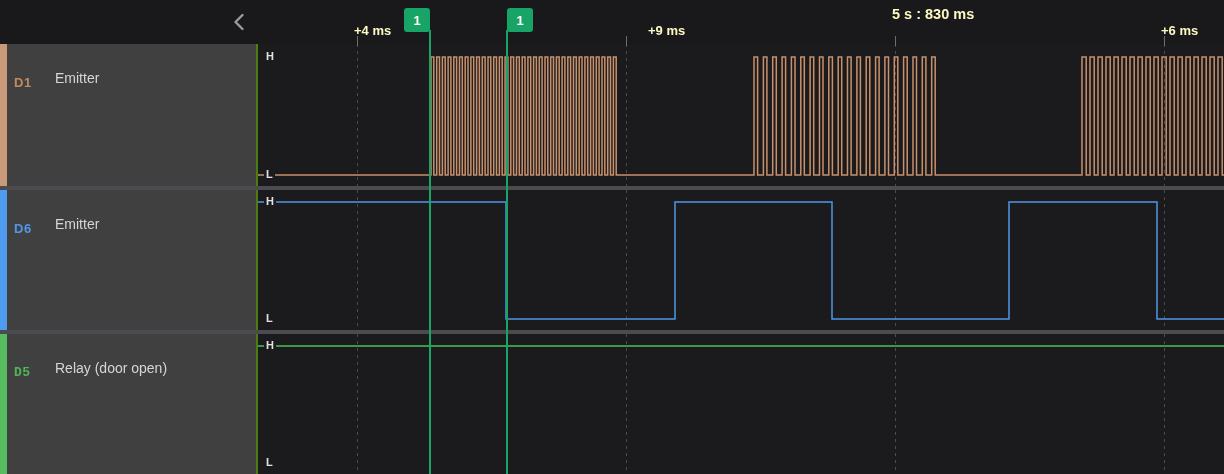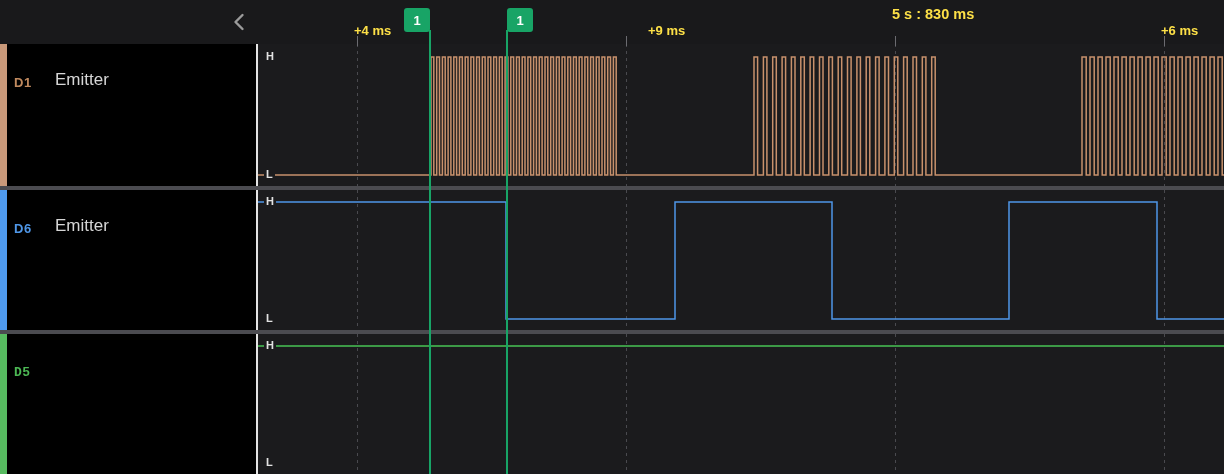--- a/index.html
+++ b/index.html
@@ -4,38 +4,38 @@
 <style>
   * { margin:0; padding:0; box-sizing:border-box; }
   html,body { width:1224px; height:474px; overflow:hidden; background:#111; }
   body { font-family:"Liberation Sans", sans-serif; }
   #stage { position:relative; width:1224px; height:474px; background:#1b1b1d; overflow:hidden; }
 
   
   #ruler { position:absolute; left:0; top:0; width:1224px; height:44px; background:#19191b; z-index:4; }
   .collapse-btn { position:absolute; left:226px; top:9px; width:26px; height:26px;
     background:transparent; border:none; cursor:pointer; display:flex; align-items:center; justify-content:center; }
-  .tick-label { position:absolute; color:#fde047; font-weight:bold; white-space:nowrap; }
+  .tick-label { position:absolute; color:#fef9c3; font-weight:bold; white-space:nowrap; }
   .tick-label.minor { top:23px; font-size:13px; }
   .tick-label.major { top:6px;  font-size:14.5px; }
   .tick-mark { position:absolute; top:36px; width:1px; height:10px; background:#6b6b70; }
 
   
   .marker-line { position:absolute; top:30px; width:2px; height:444px; z-index:6; }
   .marker-flag { position:absolute; top:8px; width:26px; height:24px; border:none; border-radius:3px;
     color:#fff; font-weight:bold; font-size:13px; font-family:"Liberation Sans",sans-serif;
     display:flex; align-items:center; justify-content:center; z-index:7; cursor:pointer; }
 
   
   .row { position:absolute; left:0; width:1224px; background:#1b1b1d; }
   .chan-label { position:absolute; left:0; top:0; width:258px; height:100%;
-    border-right:2px solid #e5e5e5; background:#000000; cursor:pointer; }
+    border-right:2px solid #4d7c0f; background:#404040; cursor:pointer; }
   .chan-bar { position:absolute; left:0; top:0; width:7px; height:100%; }
   .chan-id { position:absolute; left:14px; top:31px; font-size:13px; font-weight:bold; letter-spacing:0.5px; }
-  .chan-name { position:absolute; left:55px; top:26px; font-size:17px; color:#d6d6d6; }
+  .chan-name { position:absolute; left:55px; top:26px; font-size:14px; color:#d6d6d6; }
   .wave { position:absolute; left:258px; top:0; width:966px; height:100%; overflow:hidden; }
   .wave svg { position:absolute; left:0; top:0; z-index:2; }
   .gridline { position:absolute; top:0; width:1px; height:100%; z-index:1;
     background:repeating-linear-gradient(to bottom,#4a4a4f 0 3px,transparent 3px 7px); }
   .lvl { position:absolute; z-index:3; font-size:11px; font-weight:bold; color:#e2e2e2;
     background:#1b1b1d; padding:0 2px; line-height:13px; }
   .sep { position:absolute; left:0; width:1224px; height:4px; background:#4b4b50; z-index:5; }
 </style>
 </head>
 <body>
@@ -101,20 +101,21 @@
         <span class="lvl" style="left: 6px; top: 122px;">L</span>
       </div>
   </section>
 
   <div class="sep" style="top:330px"></div>
 
   <section class="row" id="row2" style="top: 334px; height: 140px;">
     <div class="chan-label">
       <span class="chan-bar" style="background: rgb(87, 187, 96);"></span>
       <span class="chan-id" style="color: rgb(76, 184, 84); font-family: Liberation Mono, monospace;">D5</span>
+      <span class="chan-name">Relay (door open)</span>
     </div>
     <div class="wave">
         <div class="gridline" style="left: 99px;"></div>
         <div class="gridline" style="left: 368px;"></div>
         <div class="gridline" style="left: 637px;"></div>
         <div class="gridline" style="left: 906px;"></div>
         <svg width="966" height="140" viewBox="0 0 966 140">
           <path d="M 0.0 12 L 970.0 12" fill="none" stroke="#49c455" stroke-width="1.5"></path>
         </svg>
         <span class="lvl" style="left: 6px; top: 5px;">H</span>

